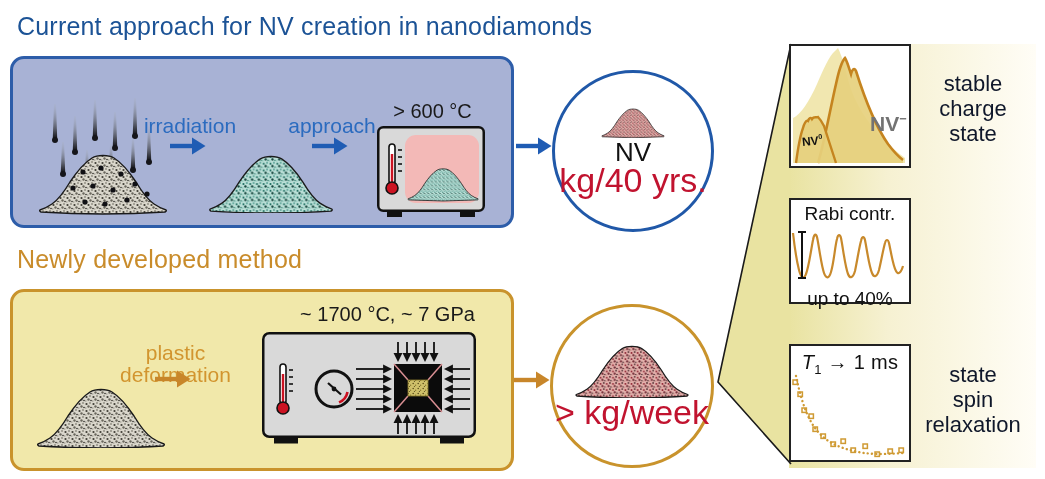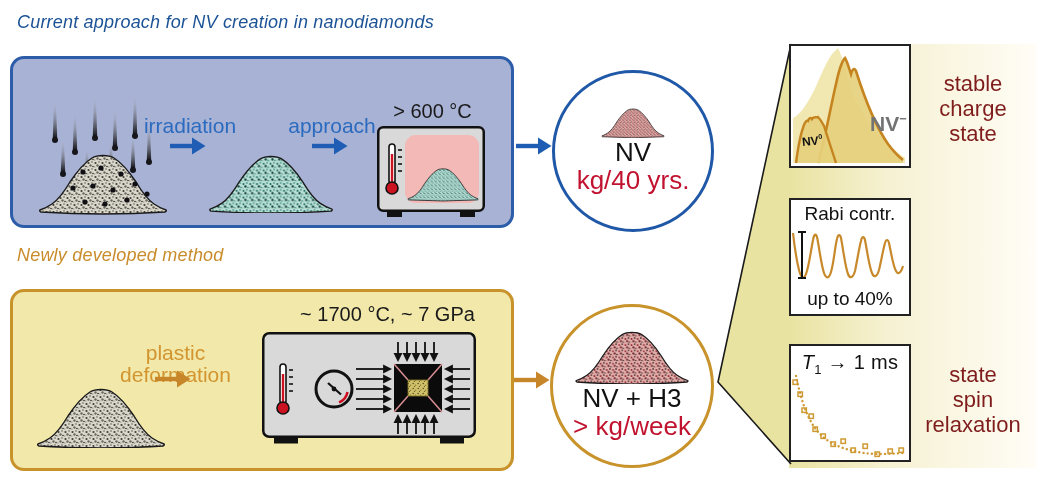--- a/index.html
+++ b/index.html
@@ -2,48 +2,48 @@
 <html><head>
 <meta charset="utf-8">
 <style>
   html,body{margin:0;padding:0;background:#ffffff;}
   .stage{
     position:relative; width:1045px; height:479px; overflow:hidden;
     background:#ffffff; font-family:"Liberation Sans", sans-serif;
   }
   .abs{position:absolute;}
   
-  .title{font-size:18px; letter-spacing:0.2px; white-space:nowrap;font-style:italic;}
+  .title{font-size:25px; letter-spacing:0.2px; white-space:nowrap;}
   .title-current{left:17px; top:12px; color:#1c5396;}
   .title-new{left:17px; top:245px; color:#c98c2b;}
   
   .method-box{border-radius:14px; box-sizing:border-box;}
   .box-current{left:10px; top:56px; width:504px; height:172px;
     background:#a8b2d5; border:3px solid #2d5da9;}
   .box-new{left:10px; top:289px; width:504px; height:182px;
     background:#f1e8aa; border:3px solid #c9932c;}
   .step-label{font-size:21px; text-align:center; white-space:nowrap;margin-top:42px;}
   .blue-step{color:#2b6bbf;}
   .orange-step{color:#d2952f; line-height:22px;}
   .cond-label{font-size:20px; color:#1a1a1a; text-align:center; white-space:nowrap;}
   
   .result-circle{border-radius:50%; background:#fff; box-sizing:border-box;
     display:flex; flex-direction:column; align-items:center; justify-content:center;}
   .circle-current{left:552px; top:70px; width:162px; height:162px; border:3px solid #2058a8;}
   .circle-new{left:550px; top:304px; width:164px; height:164px; border:3px solid #c9932c;}
   .res-material{font-size:26px; color:#111; line-height:28px;}
-  .res-rate{font-size:26px; color:#c1132f; line-height:29px; white-space:nowrap;}
+  .res-rate{font-size:34px; color:#c1132f; line-height:29px; white-space:nowrap;}
   
   .band{left:789px; top:44px; width:247px; height:424px;
     background:linear-gradient(90deg,#e9e3a1 0%,#f6f1d2 40%,#fffdf6 100%);}
   .panel{background:#ffffff; border:2.5px solid #222; box-sizing:border-box;}
   .panel-a{left:789px; top:44px;  width:122px; height:124px;}
-  .panel-b{left:789px; top:198px; width:122px; height:118px;}
+  .panel-b{left:789px; top:198px; width:122px; height:106px;}
   .panel-c{left:789px; top:344px; width:122px; height:118px;}
-  .caption{width:132px; text-align:center; font-size:22px; line-height:25px; color:#7f1d1d;}
+  .caption{width:132px; text-align:center; font-size:22px; line-height:25px; color:#0f172a;}
   .cap-a{left:907px; top:71px;}
   .cap-b{left:907px; top:217px;}
   .cap-c{left:907px; top:362px;}
   .caption span{display:block;}
   .panel-text{position:absolute; width:100%; text-align:center; color:#111;}
   .rabi-top{top:3px; font-size:19px;}
   .rabi-bottom{top:88px; font-size:19px;}
   .t1-formula{top:5px; font-size:20px; letter-spacing:0.3px;}
   .t1-formula .it{font-style:italic;}
   .t1-formula sub{font-size:13px;}
@@ -279,21 +279,20 @@
 
   <svg class="abs" style="left:514px;top:371px;" width="36" height="18" viewBox="0 0 36 18">
     <rect y="6.8" width="23" height="4.4" fill="#c8862a"></rect>
       <polygon points="22,0.5 35.5,9 22,17.5" fill="#c8862a"></polygon>
   </svg>
 
   <div class="abs result-circle circle-new">
     <svg width="116" height="53" viewBox="0 0 130 60">
       <use href="#mound" fill="url(#spk-pink)"></use>
     </svg>
-    <div class="res-material">NV + H3</div>
     <div class="res-rate">&gt; kg/week</div>
   </div>
 
   <div class="abs band"></div>
   <svg class="abs" style="left:0;top:0;" width="1045" height="479" viewBox="0 0 1045 479">
     <polygon points="718,382 791,44 791,464" fill="#e9e3a1"></polygon>
     <path d="M791,44 L718,382 L791,464" fill="none" stroke="#1a1a1a" stroke-width="1.6"></path>
   </svg>
 
   <div class="abs panel panel-a">

